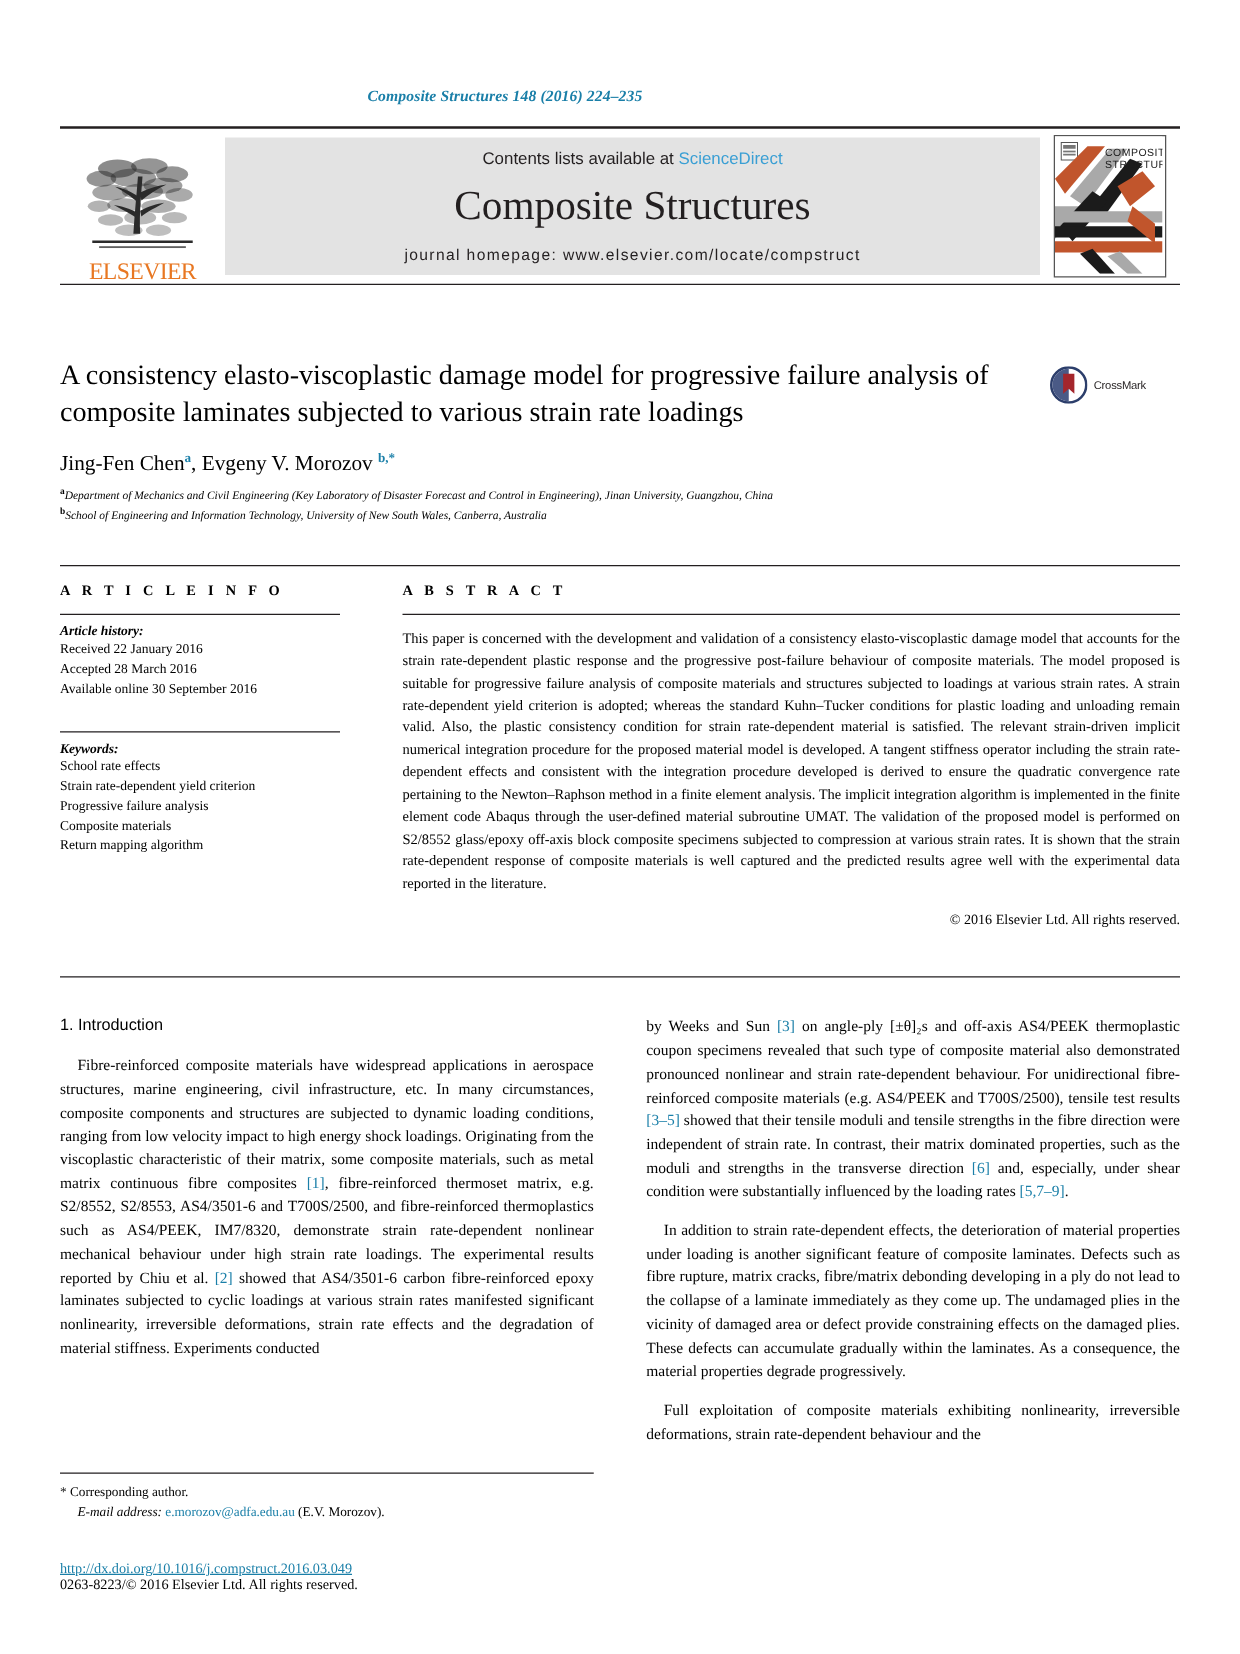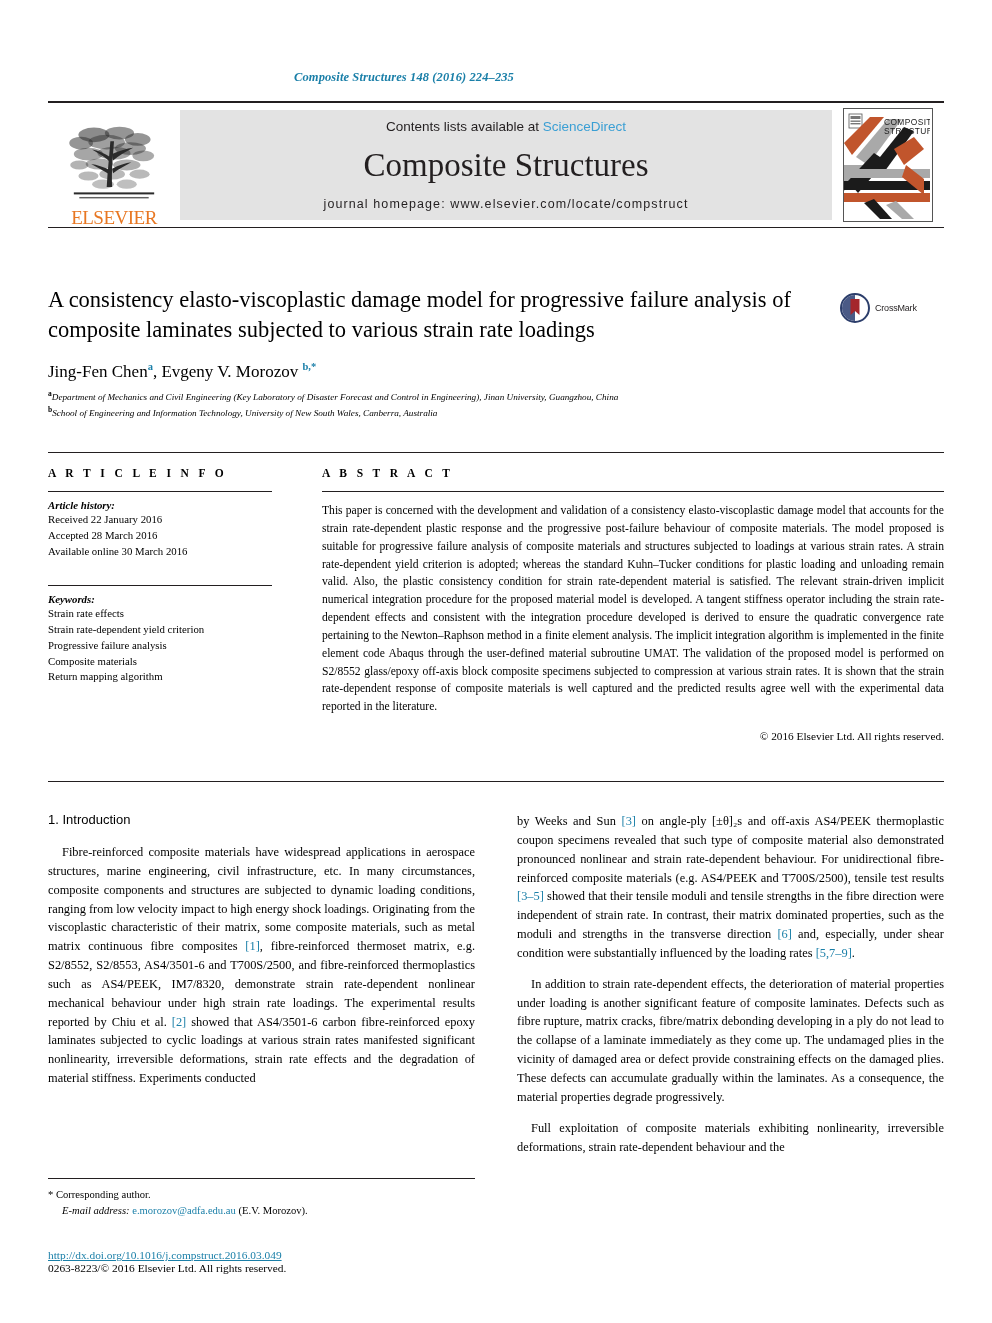--- a/index.html
+++ b/index.html
@@ -414,26 +414,26 @@
   </div>
 
   <div class="infoblock">
 
     <div class="info-col">
       <div class="section-caps">A R T I C L E   I N F O</div>
       <div class="rule-thin"></div>
       <div class="info-sub">Article history:</div>
       <div class="info-line">Received 22 January 2016</div>
       <div class="info-line">Accepted 28 March 2016</div>
-      <div class="info-line">Available online 30 March 2016</div>
+      <div class="info-line">Available online 30 September 2016</div>
 
       <div class="kw-gap"></div>
       <div class="rule-thin"></div>
       <div class="info-sub">Keywords:</div>
-      <div class="info-line">Strain rate effects</div>
+      <div class="info-line">School rate effects</div>
       <div class="info-line">Strain rate-dependent yield criterion</div>
       <div class="info-line">Progressive failure analysis</div>
       <div class="info-line">Composite materials</div>
       <div class="info-line">Return mapping algorithm</div>
     </div>
 
     <div class="abs-col">
       <div class="section-caps">A B S T R A C T</div>
       <div class="rule-thin" style="margin-bottom:10px"></div>
       <p class="abstract-text">This paper is concerned with the development and validation of a consistency elasto-viscoplastic damage model that accounts for the strain rate-dependent plastic response and the progressive post-failure behaviour of composite materials. The model proposed is suitable for progressive failure analysis of composite materials and structures subjected to loadings at various strain rates. A strain rate-dependent yield criterion is adopted; whereas the standard Kuhn–Tucker conditions for plastic loading and unloading remain valid. Also, the plastic consistency condition for strain rate-dependent material is satisfied. The relevant strain-driven implicit numerical integration procedure for the proposed material model is developed. A tangent stiffness operator including the strain rate-dependent effects and consistent with the integration procedure developed is derived to ensure the quadratic convergence rate pertaining to the Newton–Raphson method in a finite element analysis. The implicit integration algorithm is implemented in the finite element code Abaqus through the user-defined material subroutine UMAT. The validation of the proposed model is performed on S2/8552 glass/epoxy off-axis block composite specimens subjected to compression at various strain rates. It is shown that the strain rate-dependent response of composite materials is well captured and the predicted results agree well with the experimental data reported in the literature.</p>

